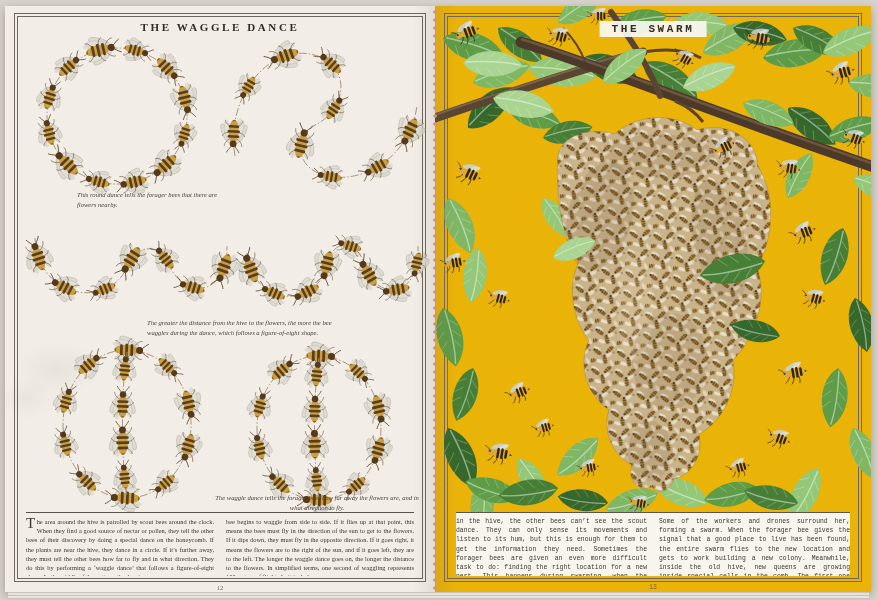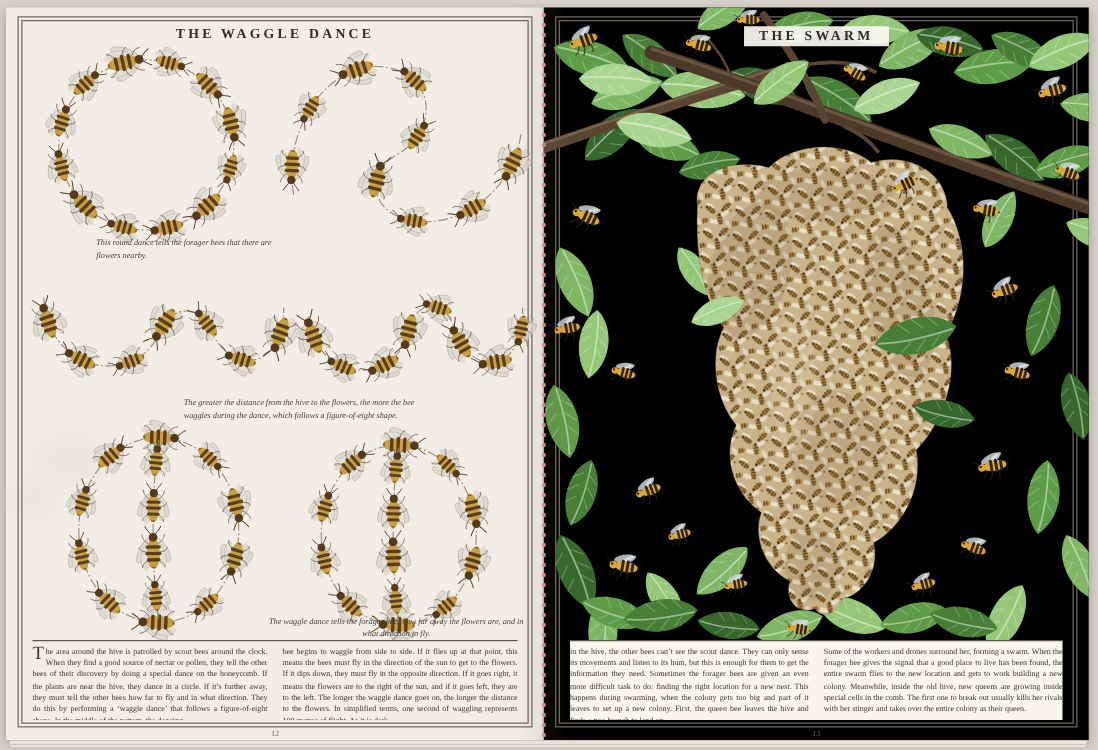--- a/index.html
+++ b/index.html
@@ -5,21 +5,21 @@
   html,body{margin:0;padding:0;width:878px;height:600px;background:#d8d3cc;overflow:hidden;
     font-family:"Liberation Serif",serif;}
   .spread{position:absolute;left:5px;top:6px;width:866px;height:586px;
     box-shadow:0 3px 9px rgba(60,50,40,.35);}
   .spread::after{content:'';position:absolute;left:3px;right:2px;bottom:-7px;height:7px;
     background:repeating-linear-gradient(to bottom,#c8c3bb 0 1px,#e8e4dd 1px 3px);}
   .page{position:absolute;top:0;height:586px;}
   .page-left{left:0;width:430px;background:#f2eee7;
     background-image:radial-gradient(60px 40px at 12% 62%,rgba(150,140,120,.12),transparent 70%),
                      radial-gradient(40px 30px at 5% 67%,rgba(150,140,120,.10),transparent 70%);}
-  .page-right{left:430px;width:436px;background:#000000;}
+  .page-right{left:430px;width:436px;background:#eab308;font-family:Liberation Mono, monospace;}
   .page-left::after{content:'';position:absolute;top:0;bottom:0;right:0;width:22px;z-index:5;pointer-events:none;
     background:linear-gradient(to right,rgba(255,255,255,0),rgba(110,95,75,.12));}
   .page-right::before{content:'';position:absolute;top:0;bottom:0;left:0;width:22px;z-index:5;pointer-events:none;
     background:linear-gradient(to left,rgba(255,255,255,0),rgba(110,95,75,.12));}
   .frame{position:absolute;left:9px;right:9px;top:7px;bottom:10px;border:1px solid #6e675d;z-index:1;pointer-events:none;}
   .frame::before{content:'';position:absolute;inset:2px;border:1px solid #6e675d;}
   .title{position:absolute;top:15px;left:50%;transform:translateX(-50%);white-space:nowrap;margin:0;
     font-size:11px;font-weight:700;letter-spacing:2.6px;color:#312c25;z-index:6;}
   .page-right .title{background:rgba(250,247,241,.93);padding:2px 12px;}
   svg.art{position:absolute;inset:0;width:100%;height:100%;z-index:2;}

